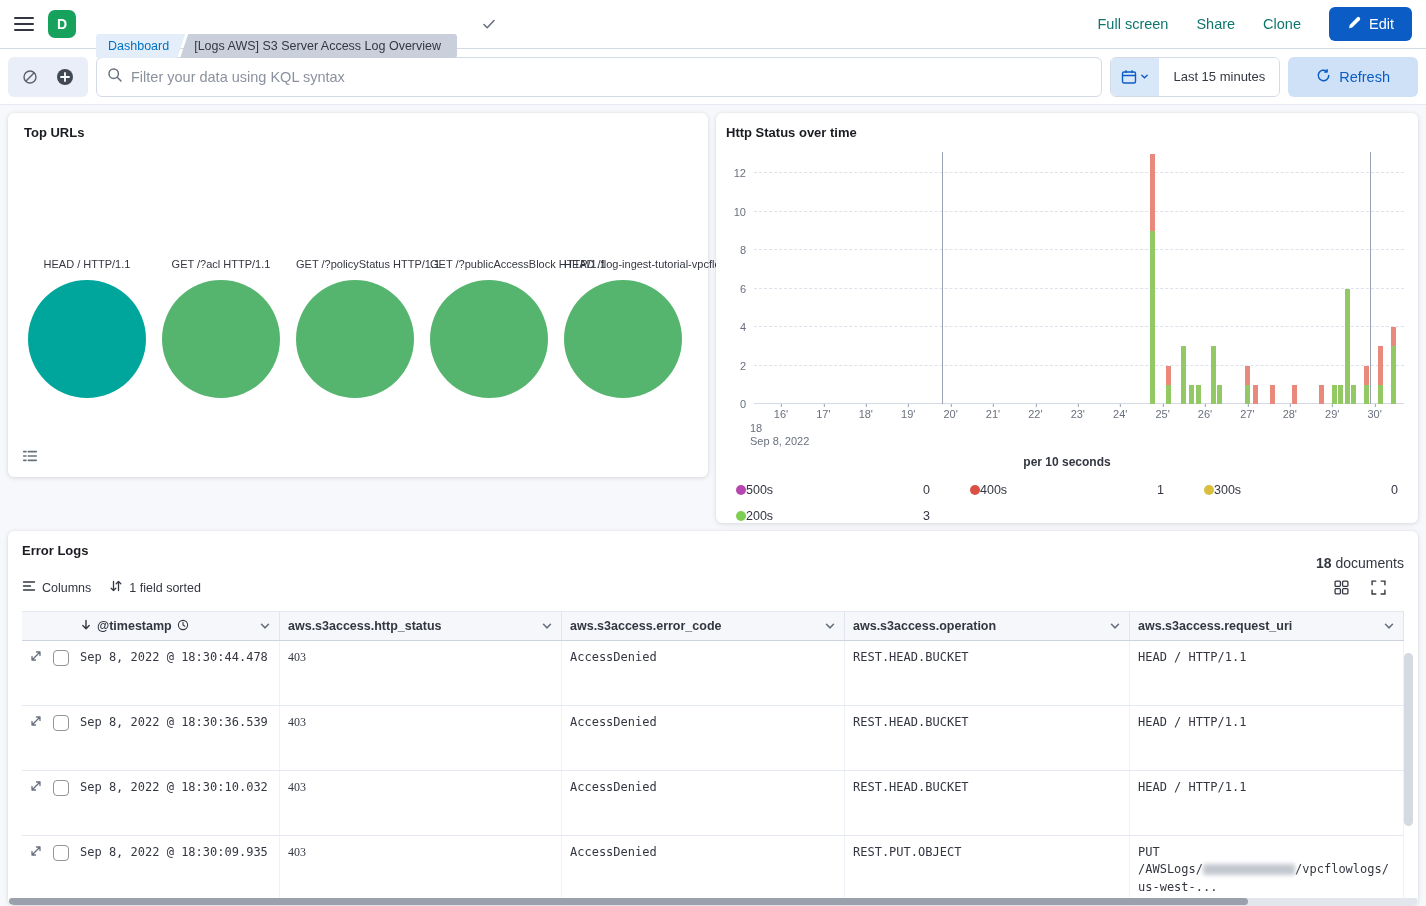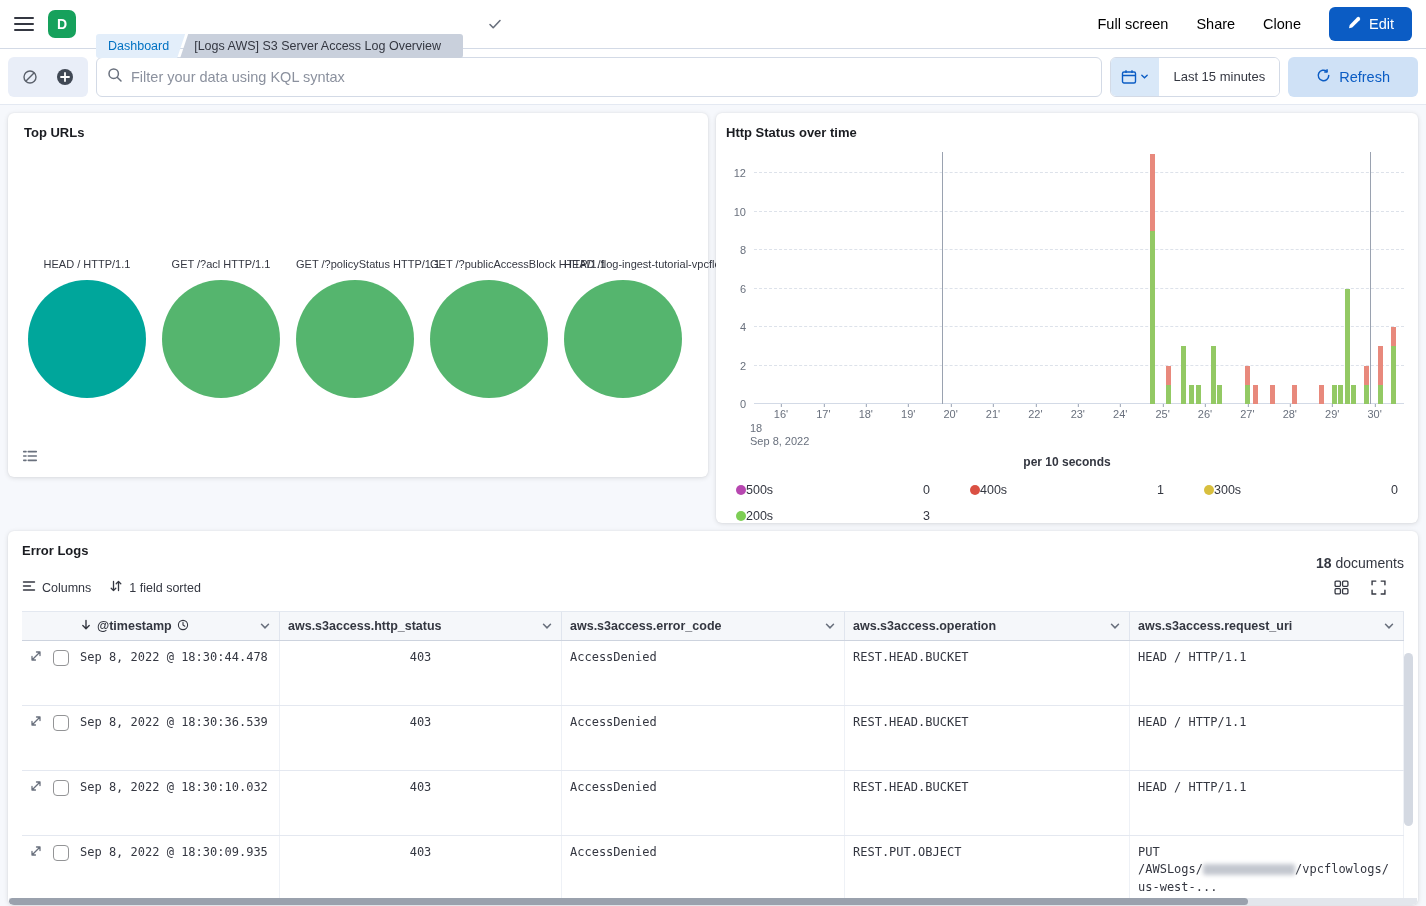--- a/index.html
+++ b/index.html
@@ -12,25 +12,25 @@
   .top-bar { height:49px; background:#fff; border-bottom:1px solid #d3dae6;
     display:flex; align-items:center; padding:0 14px; gap:14px; }
   .hamburger { width:20px; height:14px; display:flex; flex-direction:column; justify-content:space-between; }
   .hamburger i { height:2px; background:#343741; border-radius:1px; display:block; }
   .space-avatar { width:28px; height:28px; border-radius:7px; background:#16a15c; color:#fff;
     font-weight:700; font-size:14px; display:flex; align-items:center; justify-content:center; cursor:pointer; }
   .crumbs { display:flex; align-items:center; margin-left:6px; }
   .crumb { height:24px; display:flex; align-items:center; font-size:12.5px; white-space:nowrap;margin-top:44px; }
   .crumb.root { background:#e3eefa; color:#0071c2; padding:0 16px 0 12px; cursor:pointer;
     clip-path:polygon(0 0, 100% 0, calc(100% - 8px) 100%, 0 100%); border-radius:3px 0 0 3px; }
-  .crumb.cur { background:#c9d0dc; color:#343741; margin-left:-5px; padding:0 22px 0 14px;
+  .crumb.cur { background:#c9d0dc; color:#343741; margin-left:-5px; padding:0 16px 0 14px;
     clip-path:polygon(8px 0, 100% 0, 100% 100%, 0 100%); border-radius:0 3px 3px 0; }
   .saved-check { margin-left:10px; display:flex; align-items:center; }
   .top-actions { margin-left:auto; display:flex; align-items:center; gap:28px; }
-  .top-actions a { color:#000000; font-size:14.5px; }
+  .top-actions a { color:#0f766e; font-size:14.5px; }
   .edit-btn { background:#0b5cc4; color:#fff; height:34px; padding:0 18px; border-radius:6px;
     font-size:14.5px; font-weight:500; display:flex; align-items:center; gap:8px; }
 
   
   .query-bar { height:56px; background:#fff; border-bottom:1px solid #e4e9f2;
     display:flex; align-items:center; padding:0 8px; gap:8px; }
   .filter-group { width:80px; height:40px; background:#e9eef8; border-radius:6px;
     display:flex; align-items:center; justify-content:space-evenly; flex:none; }
   .icon-btn { display:flex; align-items:center; justify-content:center; padding:4px; }
   .kql-wrap { flex:1; height:40px; background:#fff; border:1px solid #d3dae6; border-radius:6px;
@@ -86,21 +86,21 @@
   .tb-right { margin-left:auto; display:flex; gap:14px; margin-right:14px; }
   .data-grid { margin-top:12px; }
   .dg-row { display:grid; grid-template-columns:28px 22px 208px 282px 283px 285px 1fr; }
   .dg-header { background:#f5f7fa; border-top:1px solid #e3e8f0; border-bottom:1px solid #cdd3de; height:30px; }
   .dg-cell.head { font-weight:700; font-size:12.5px; display:flex; align-items:center; gap:5px;
     padding:0 8px; border-right:1px solid #e0e5ee; cursor:pointer; overflow:hidden; white-space:nowrap; }
   .dg-cell.head .sp { margin-left:auto; display:flex; }
   .dg-body .dg-row { height:65px; border-bottom:1px solid #e4e8f0; }
   .dg-cell.data { font-family:"DejaVu Sans Mono", monospace; font-size:12px; line-height:1.45;
     padding:8px; border-right:1px solid #eef1f6; overflow:hidden; word-break:break-all; }
-  .dg-cell.num { text-align:center; }
+  .dg-cell.num { text-align:left;font-family:Liberation Serif, serif; }
   .dg-cell.ctrl { display:flex; justify-content:center; align-items:flex-start; padding-top:9px; }
   .cbx { width:16px; height:16px; border:1px solid #939496; border-radius:4px; background:#fff; display:block; cursor:pointer; }
   .redacted { display:inline-block; width:92px; height:11px; background:#c3c7cf; border-radius:2px;
     filter:blur(2px); vertical-align:middle; }
   .v-scroll { position:absolute; right:5px; top:122px; bottom:12px; width:9px; }
   .v-thumb { width:9px; height:72%; background:#d4d9e2; border-radius:5px; }
   .h-scroll { position:absolute; left:1px; right:1px; bottom:0; height:7px; background:#e3e6ec; }
   .h-thumb { height:100%; width:88%; background:#9aa1ad; border-radius:4px; }
 </style>
 </head>

